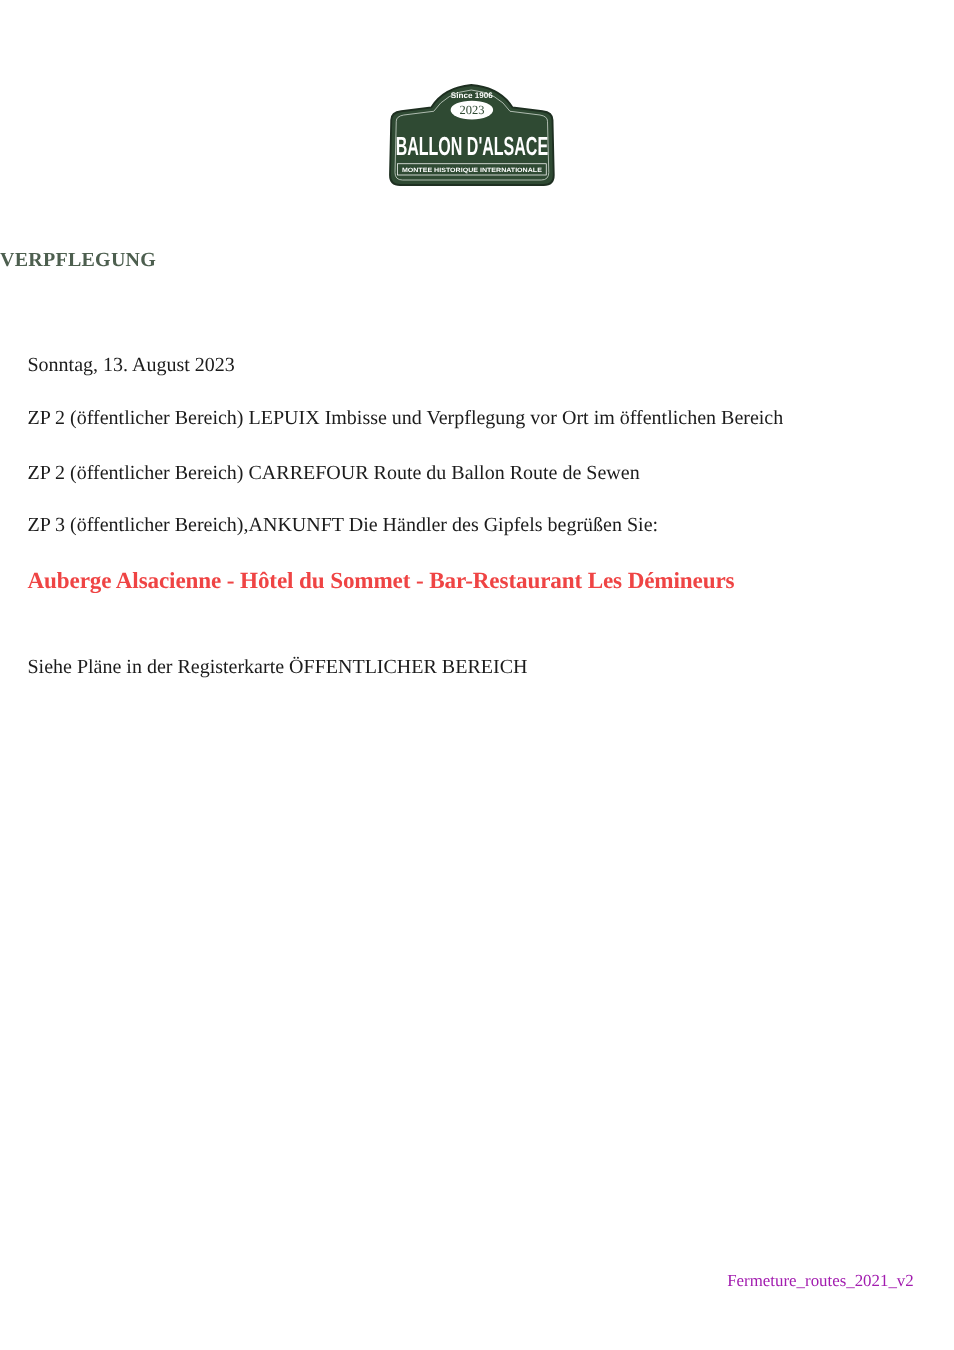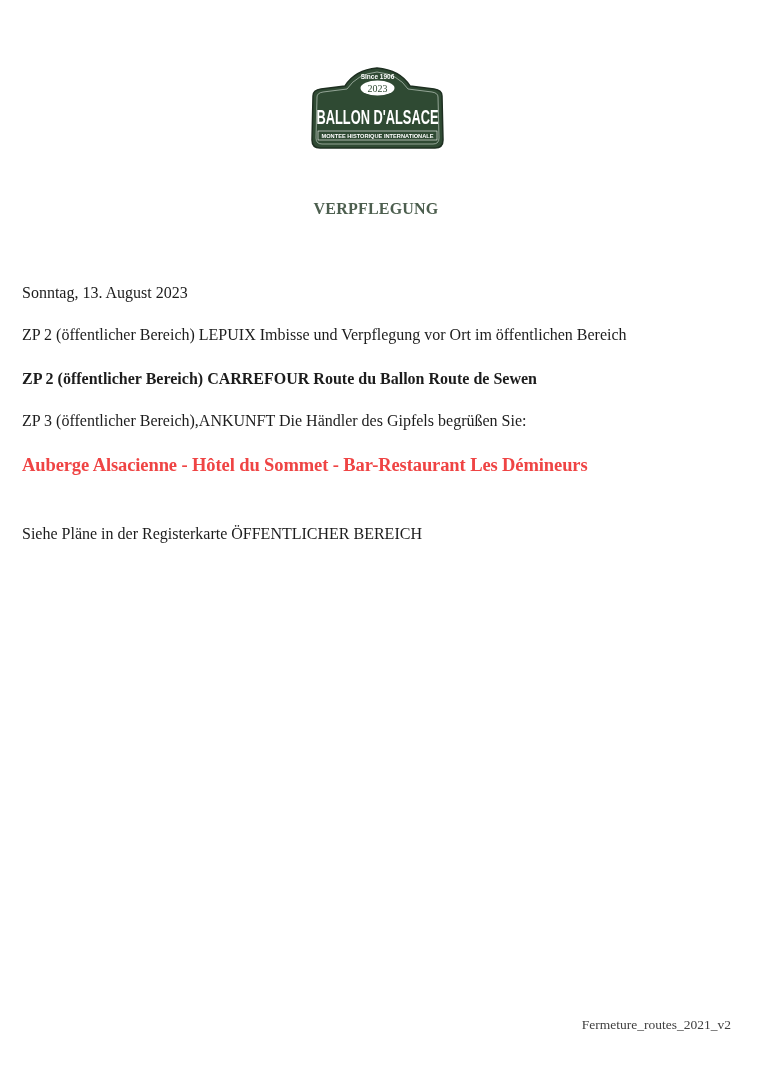--- a/index.html
+++ b/index.html
@@ -22,51 +22,51 @@
       width: 141px;
       height: 84px;
       text-decoration: underline;
     }
     .logo svg { display: block; width: 100%; height: 100%; }
     .heading {
       position: absolute;
       left: 0;
       width: 752px;
       top: 200px;
-      text-align: center;
+      text-align: left;
       font-size: 16px;
       font-weight: bold;
       color: #4d5f4f;
       letter-spacing: 0.2px;
     }
     .line {
       position: absolute;
       left: 22px;
       font-size: 16px;
       color: #1c1c1c;
       white-space: nowrap;
     }
     .l-date { top: 284px; }
     .l-zp1  { top: 326px; }
-    .l-zp2  { top: 370px; font-weight: bold; }
+    .l-zp2  { top: 370px; }
     .l-zp3  { top: 412px; }
     .l-merchants {
       top: 455px;
       font-size: 18.5px;
       color: #ef4444;
       font-weight: bold;
       letter-spacing: -0.1px;
     }
     .l-see { top: 525px; font-size: 16px; }
     .footer {
       position: absolute;
       right: 32px;
       top: 1017px;
       font-size: 13.5px;
-      color: #404040;
+      color: #a21caf;
     }
   </style>
 </head>
 <body>
 
 <div class="logo">
   <svg viewBox="0 0 141 84" xmlns="http://www.w3.org/2000/svg">
 
     <path d="M6,30 Q6,24 14,23 L38,20 Q48,4 70,2 Q93,4 103,20 L127,23 Q135,24 135,30 L136,74 Q136,82 128,82 L13,82 Q5,82 5,74 Z" fill="#2f4a33" stroke="#1e2f21" stroke-width="1.5"></path>
 

